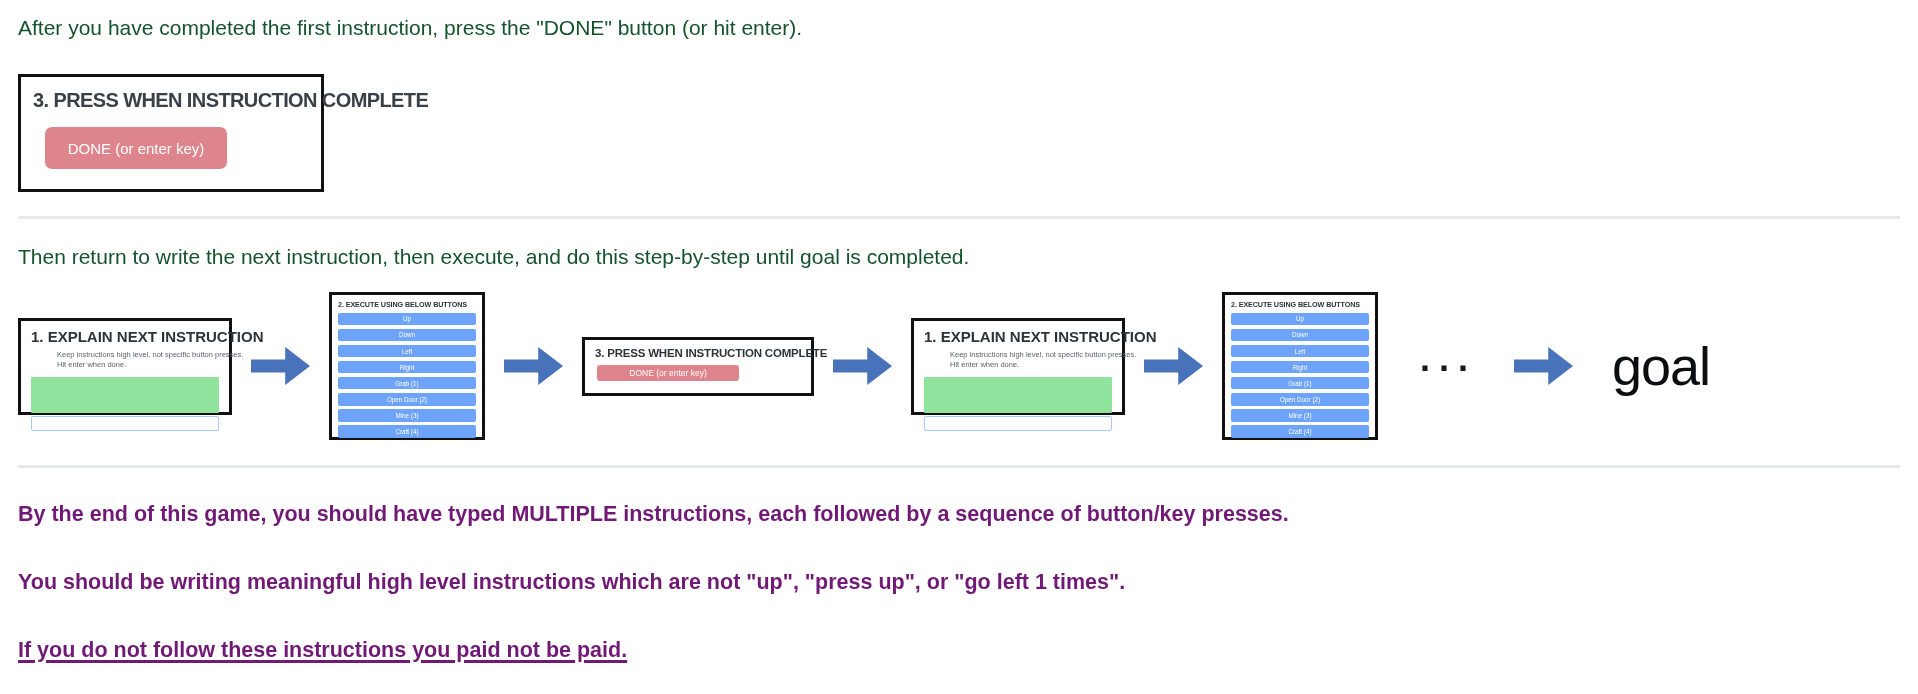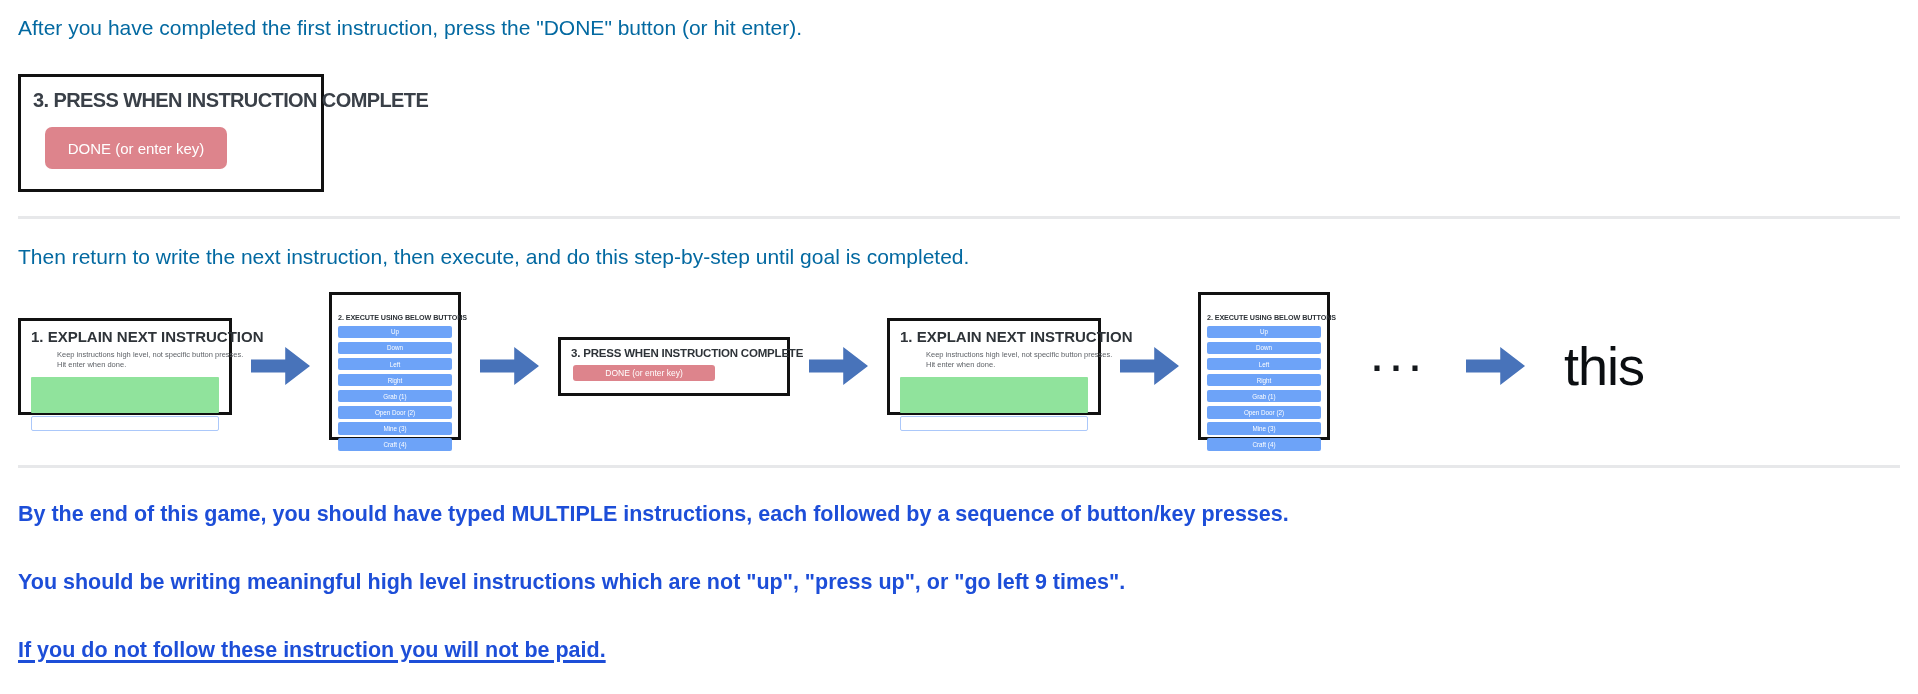--- a/index.html
+++ b/index.html
@@ -8,21 +8,21 @@
     background: #ffffff;
     overflow: hidden;
     font-family: "Liberation Sans", sans-serif;
   }
   .page { padding: 14px 18px 0 18px; box-sizing: border-box; }
 
   .line {
     margin: 0;
     font-size: 21px;
     line-height: 27px;
-    color: #0369a1;
+    color: #14532d;
   }
 
   
   .done-box {
     margin-top: 33px;
     width: 306px; height: 118px;
     border: 3px solid #111;
     box-sizing: border-box;
     padding: 12px 12px;
     background: #fff;
@@ -90,22 +90,22 @@
     border-radius: 1px;
   }
   .mini-input {
     margin-top: 3px;
     height: 13px;
     border: 1px solid #abc8fa;
     border-radius: 2px;
     background: #fff;
   }
   .execute {
-    width: 132px; height: 148px;
-    padding: 18px 6px;
+    width: 156px; height: 148px;
+    padding: 5px 6px;
   }
   .exec-title {
     font-size: 7.2px;
     letter-spacing: -0.1px;
   }
   .exec-btn {
     height: 12.5px;
     margin-top: 3.6px;
     background: #6da3f8;
     border-radius: 2px;
@@ -151,21 +151,21 @@
     color: #0b0e11;
     margin-left: 20px;
     flex: none;
   }
 
   .bold-line {
     margin: 40px 0 0 0;
     font-size: 21.5px;
     line-height: 28px;
     font-weight: 700;
-    color: #1d4ed8;
+    color: #701a75;
   }
   .bold-first { margin-top: 32px; }
   .underline {
     text-decoration: underline;
     text-decoration-thickness: 2.5px;
     text-underline-offset: 3px;
   }
 </style>
 </head>
 <body>
@@ -235,23 +235,23 @@
       <div class="exec-btn">Grab (1)</div>
       <div class="exec-btn">Open Door (2)</div>
       <div class="exec-btn">Mine (3)</div>
       <div class="exec-btn">Craft (4)</div>
     </div>
 
     <div class="dots">...</div>
 
     <div class="arrow"></div>
 
-    <div class="goal">this</div>
+    <div class="goal">goal</div>
 
   </div>
 
   <div class="divider"></div>
 
   <p class="bold-line bold-first">By the end of this game, you should have typed MULTIPLE instructions, each followed by a sequence of button/key presses.</p>
-  <p class="bold-line">You should be writing meaningful high level instructions which are not "up", "press up", or "go left 9 times".</p>
-  <p class="bold-line underline">If you do not follow these instruction you will not be paid.</p>
+  <p class="bold-line">You should be writing meaningful high level instructions which are not "up", "press up", or "go left 1 times".</p>
+  <p class="bold-line underline">If you do not follow these instructions you paid not be paid.</p>
 
 </div>
 
 </body></html>

